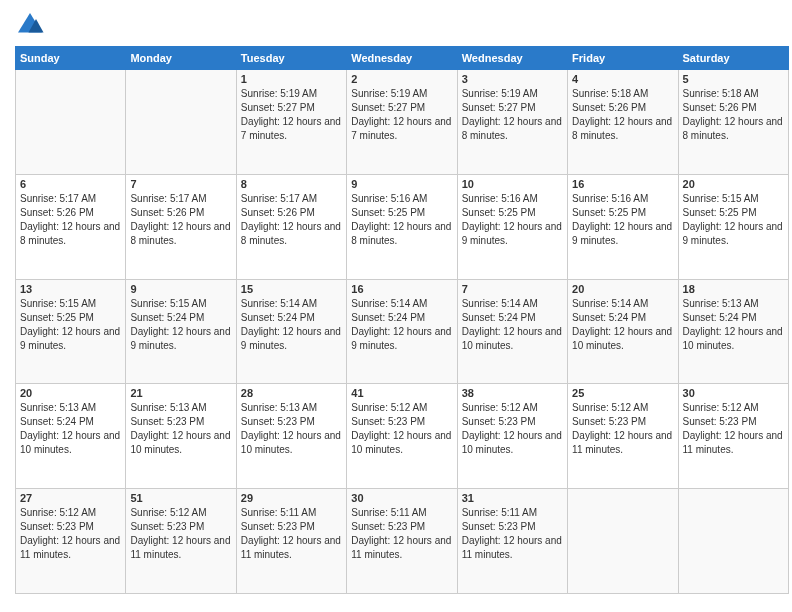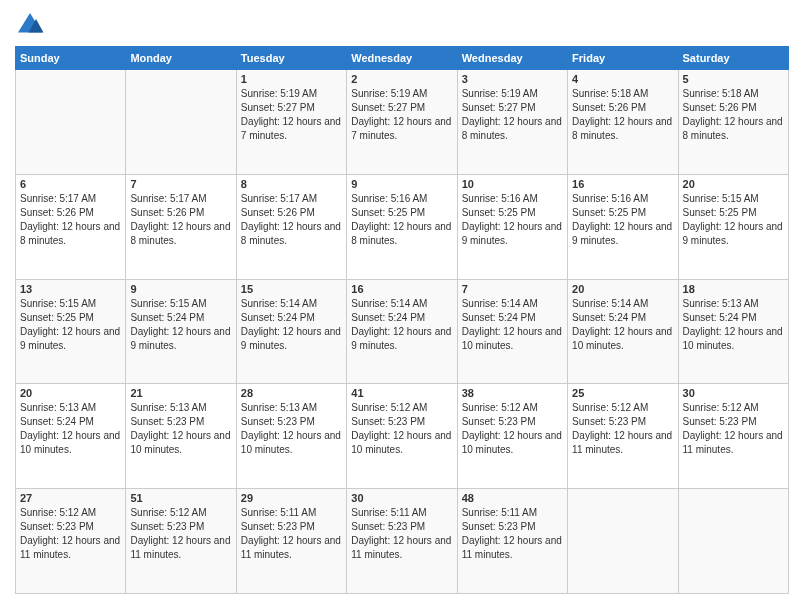--- a/index.html
+++ b/index.html
@@ -257,21 +257,21 @@
           </td>
           <td>
             <span class="day-num">29</span>
             <div class="day-info">Sunrise: 5:11 AM<br>Sunset: 5:23 PM<br>Daylight: 12 hours and 11 minutes.</div>
           </td>
           <td>
             <span class="day-num">30</span>
             <div class="day-info">Sunrise: 5:11 AM<br>Sunset: 5:23 PM<br>Daylight: 12 hours and 11 minutes.</div>
           </td>
           <td>
-            <span class="day-num">48</span>
+            <span class="day-num">31</span>
             <div class="day-info">Sunrise: 5:11 AM<br>Sunset: 5:23 PM<br>Daylight: 12 hours and 11 minutes.</div>
           </td>
           <td class="empty-cell"></td>
           <td class="empty-cell"></td>
         </tr>
       </tbody>
   </table>
 </div>
 
 </body></html>

